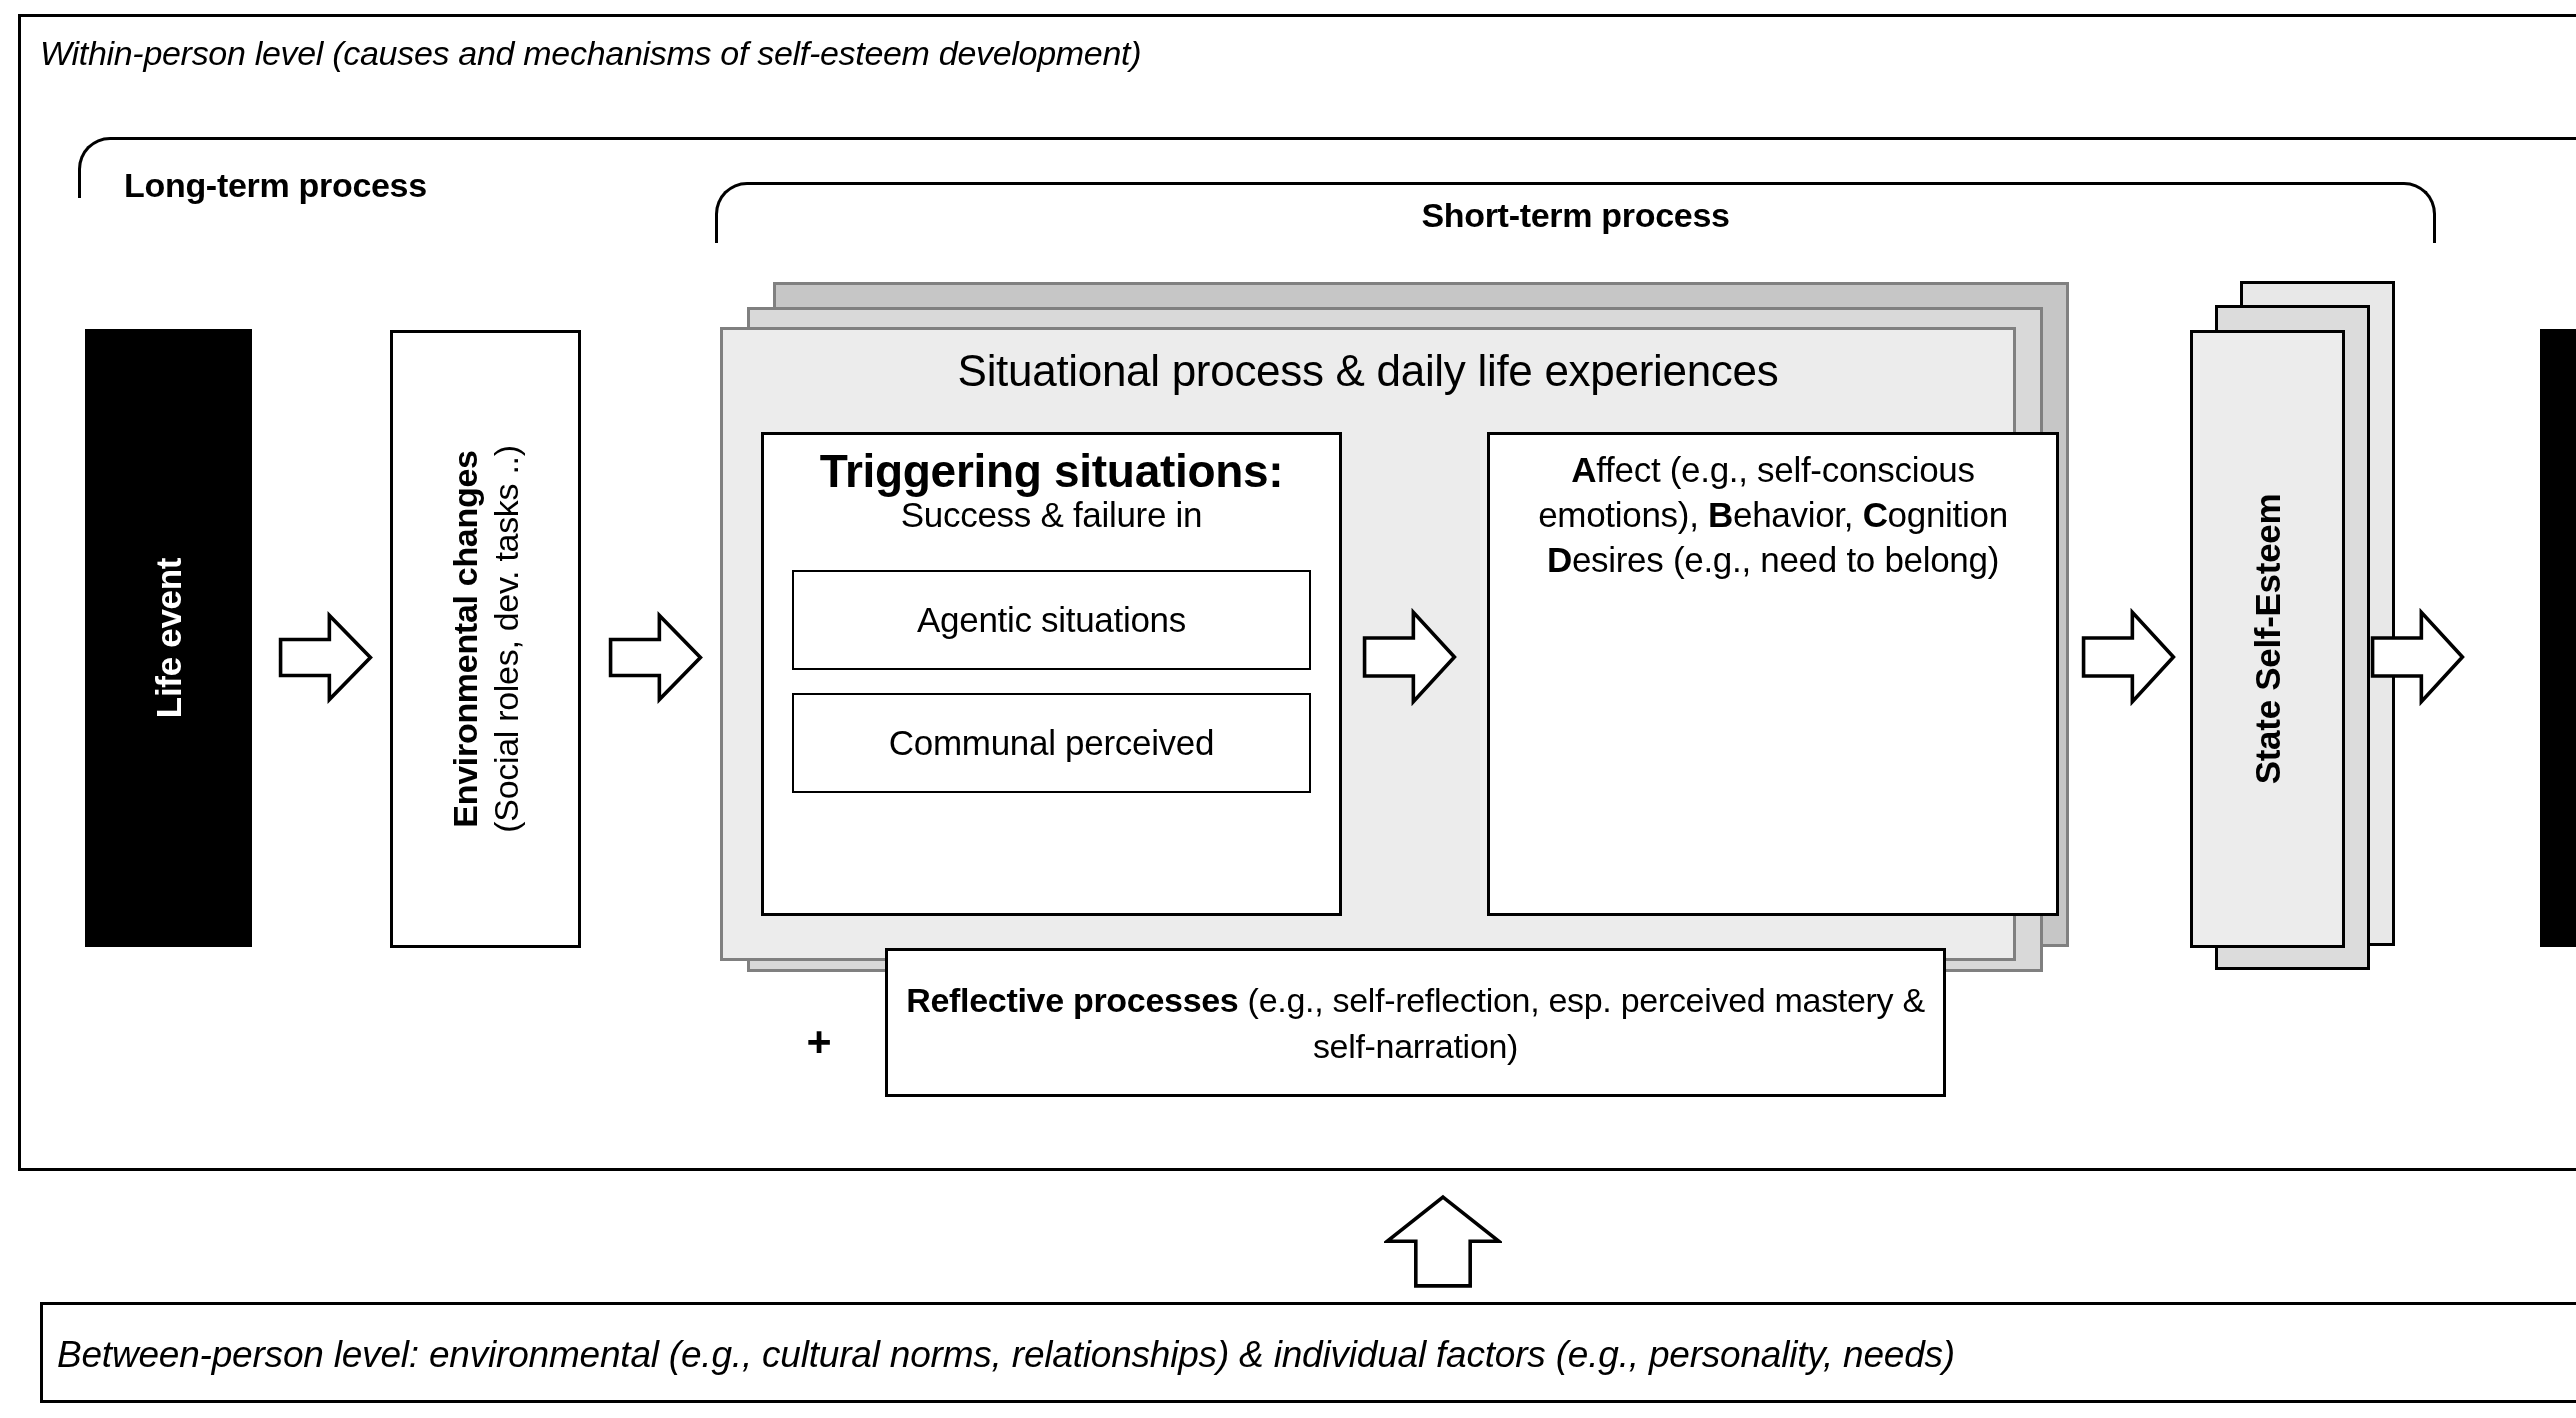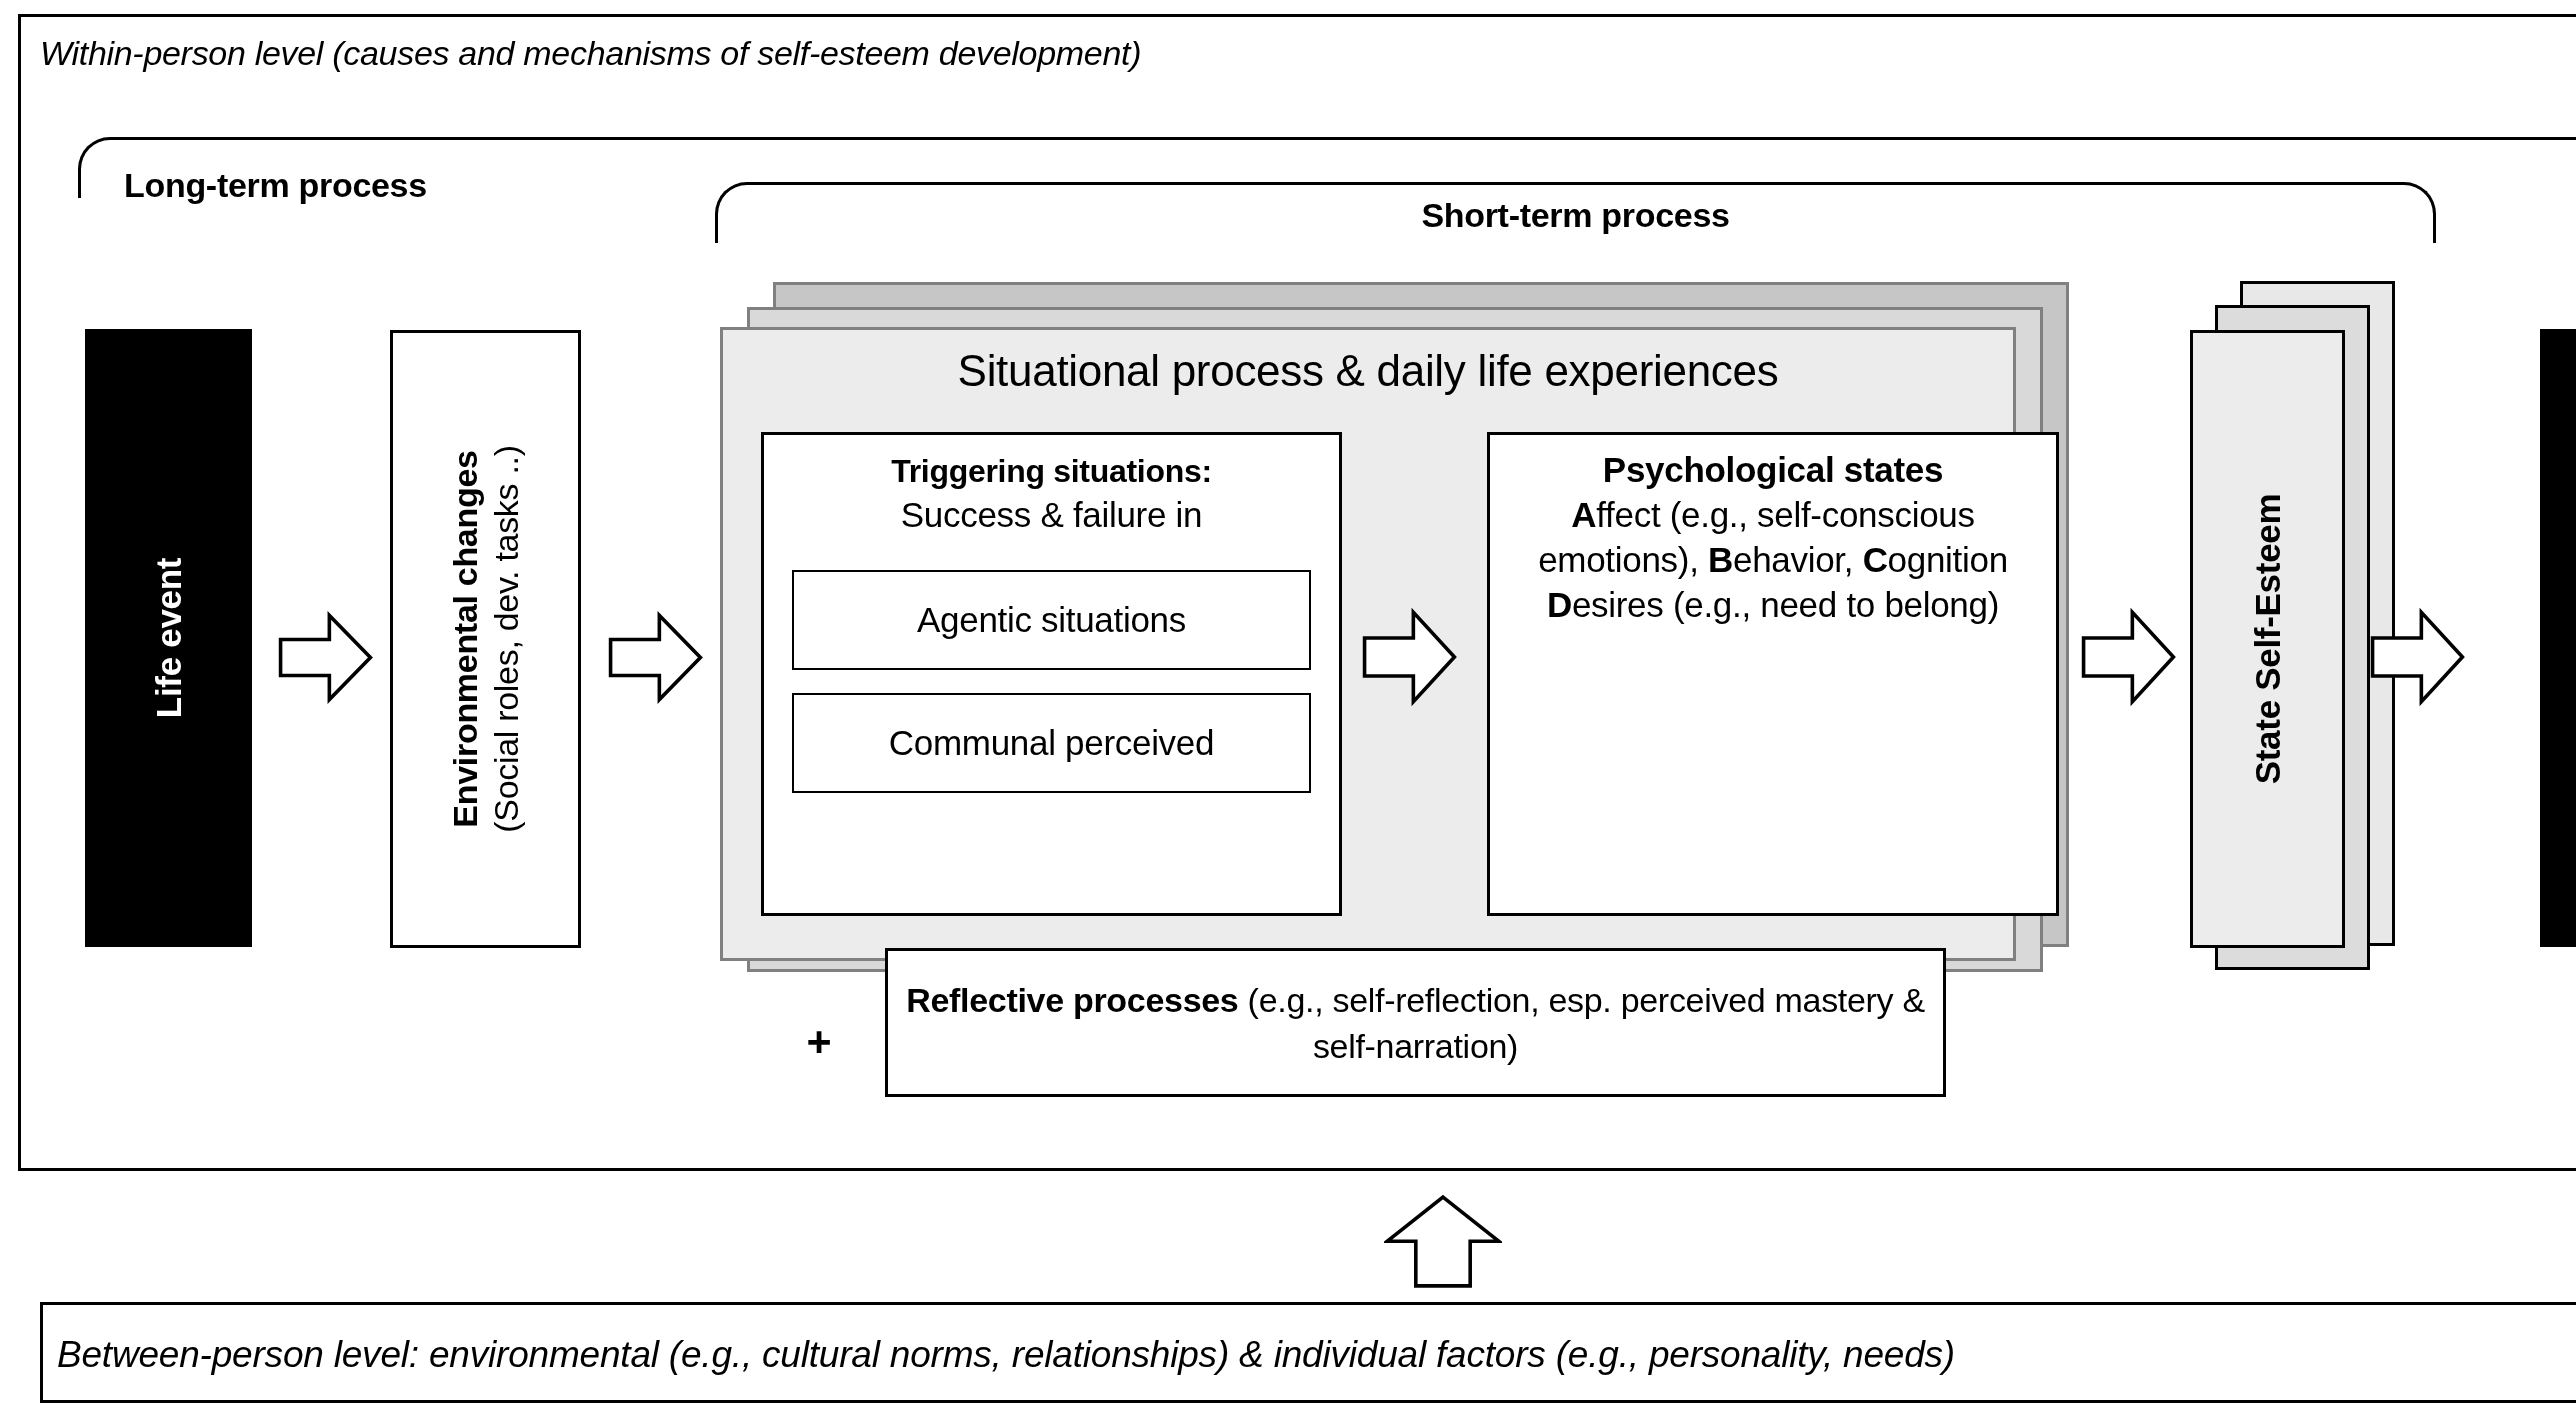--- a/index.html
+++ b/index.html
@@ -85,21 +85,21 @@
     white-space:nowrap;letter-spacing:-0.3px;
   }
 
   
   #trig-box{
     left:761px;top:432px;width:581px;height:484px;
     background:#fff;border:3.6px solid #000;
     display:flex;flex-direction:column;align-items:center;
   }
   #trig-title{
-    margin-top:14.4px;font-weight:bold;font-size:32px;line-height:44px;
+    margin-top:14.4px;font-weight:bold;font-size:46px;line-height:44px;
     white-space:nowrap;letter-spacing:-0.3px;
   }
   #trig-sub{
     font-weight:400;font-size:35px;line-height:44px;
     white-space:nowrap;letter-spacing:-0.3px;
   }
   .trig-inner{
     width:515px;height:96px;background:#fff;border:2.6px solid #000;
     display:flex;align-items:center;justify-content:center;
     font-size:35px;letter-spacing:-0.3px;white-space:nowrap;
@@ -212,21 +212,20 @@
   </div>
 </div>
 
 <div class="abs arrow-r" id="arrow3">
   <svg width="95" height="98" viewBox="0 0 185 190">
     <polygon points="5,58 100,58 100,8 180,95 100,182 100,132 5,132" fill="#ffffff" stroke="#000000" stroke-width="7"></polygon>
   </svg>
 </div>
 
 <div class="abs" id="psy-box">
-  <div id="psy-title">Psychological states</div>
   <div id="psy-body">
     <b>A</b>ffect (e.g., self-conscious emotions), <b>B</b>ehavior, <b>C</b>ognition <b>D</b>esires (e.g., need to belong)
   </div>
 </div>
 
 <div class="abs arrow-r" id="arrow4">
   <svg width="95" height="98" viewBox="0 0 185 190">
     <polygon points="5,58 100,58 100,8 180,95 100,182 100,132 5,132" fill="#ffffff" stroke="#000000" stroke-width="7"></polygon>
   </svg>
 </div>

